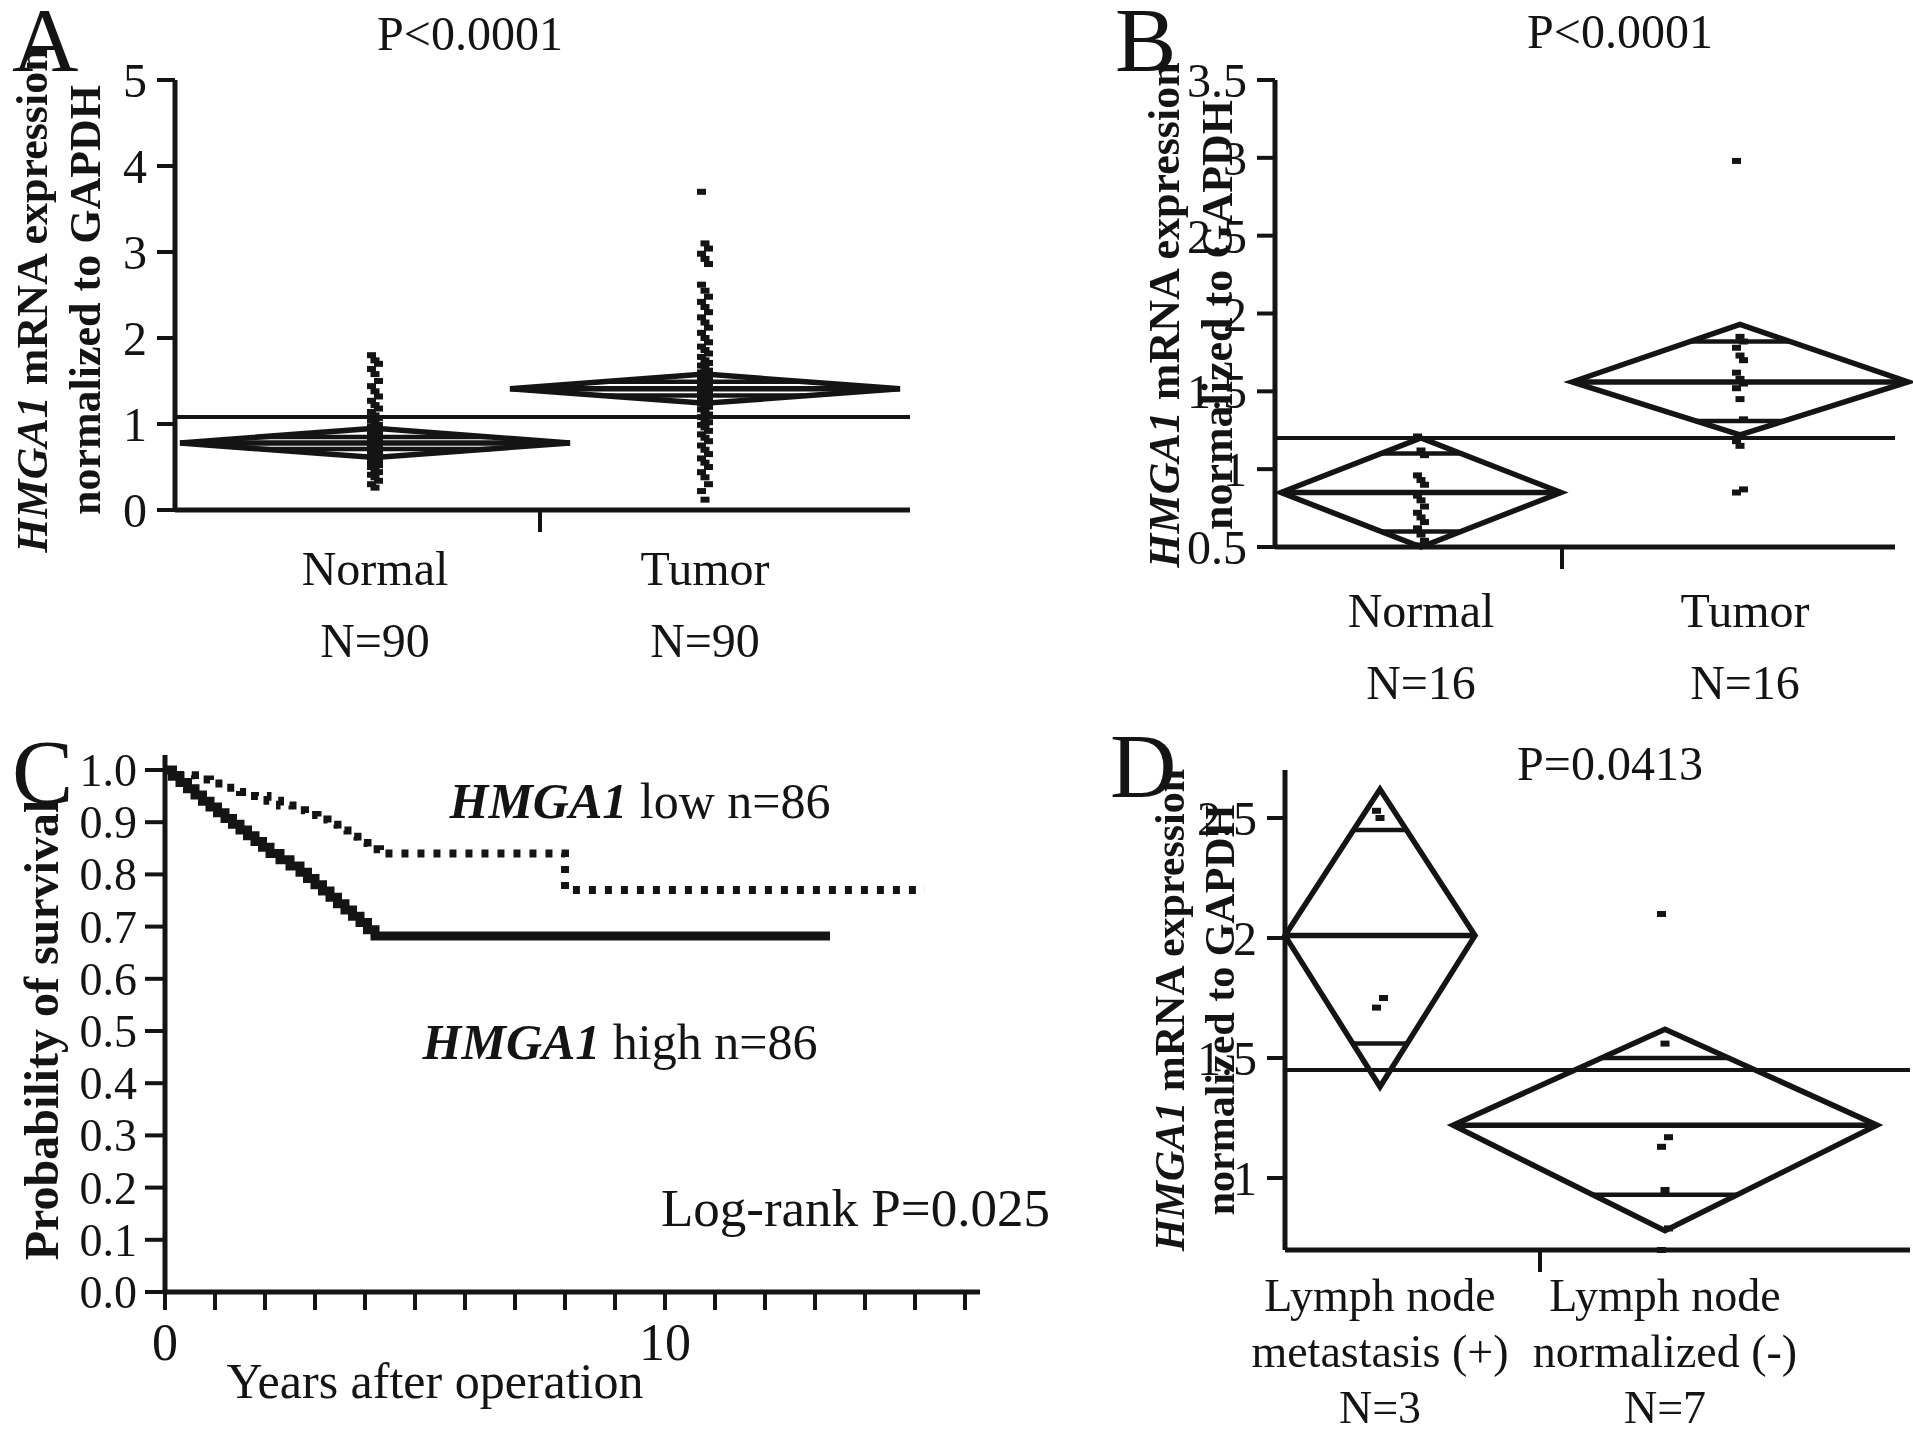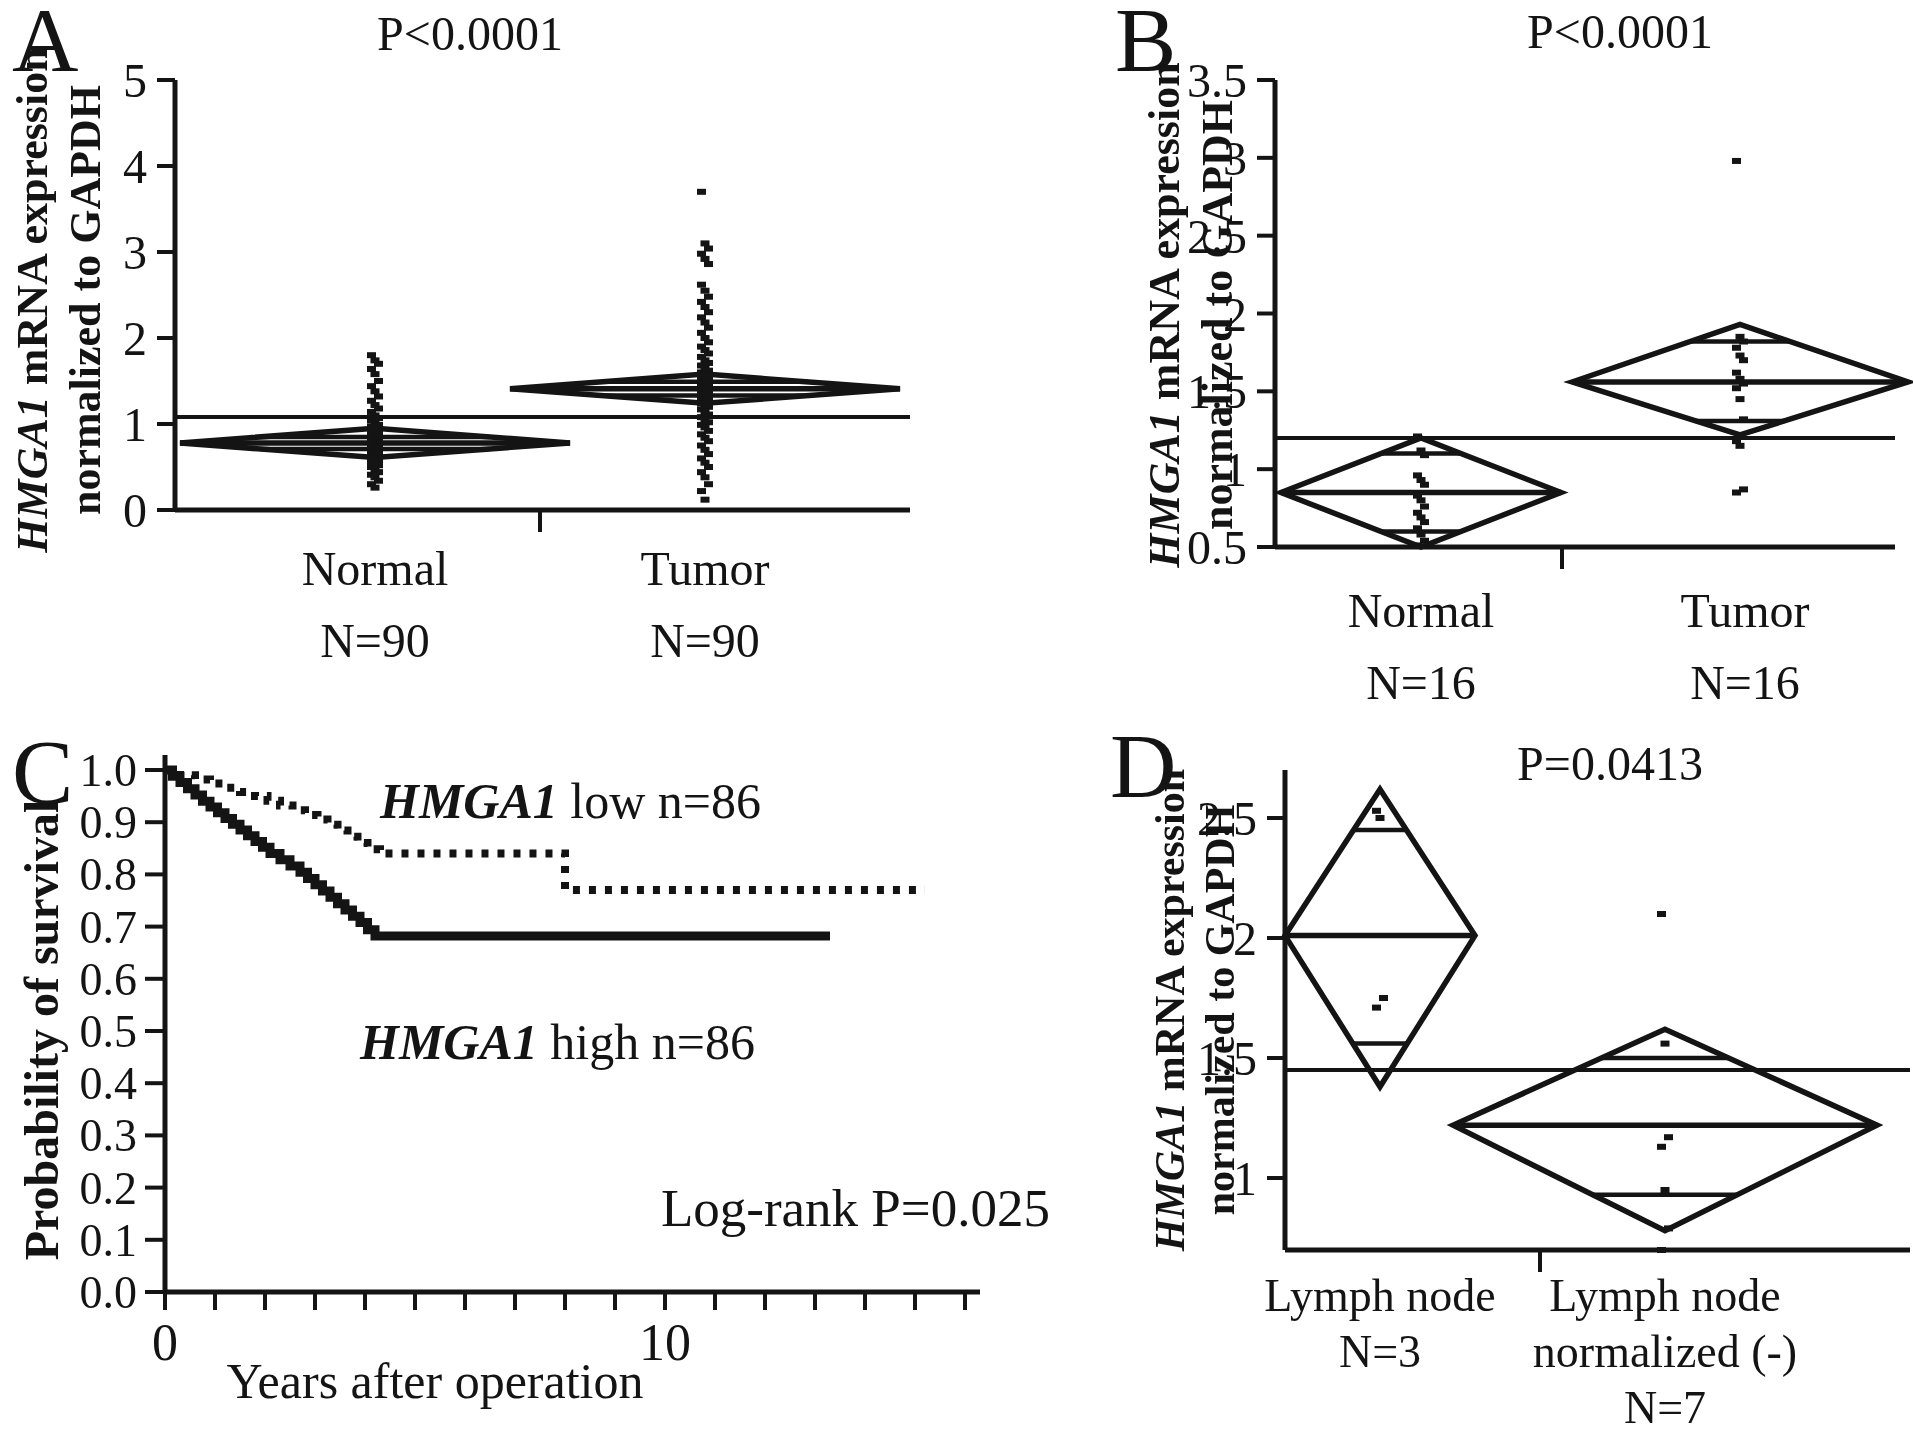--- a/index.html
+++ b/index.html
@@ -7,21 +7,21 @@
        font-family:"Liberation Serif", serif;color:#141414;}
   .panel{position:absolute;}
   .letter{position:absolute;font-size:92px;line-height:1;font-weight:normal;}
   .ptitle{position:absolute;width:400px;text-align:center;font-size:48px;white-space:nowrap;}
   .ylab{position:absolute;transform:translate(-50%,-50%) rotate(-90deg);
         text-align:center;font-weight:bold;font-size:44px;line-height:1.2;white-space:nowrap;}
   .ylab .gene, .kmlab .gene{font-style:italic;}
   .glabel{position:absolute;transform:translateX(-50%);text-align:center;
           font-size:48px;line-height:1.5;white-space:nowrap;}
   .glabel.small{font-size:46px;line-height:1.22;}
-  .kmlab{position:absolute;width:520px;text-align:left;font-size:50px;white-space:nowrap;}
+  .kmlab{position:absolute;width:520px;text-align:center;font-size:50px;white-space:nowrap;}
   .kmlab .gene{font-weight:bold;}
   .kmnote{position:absolute;width:520px;text-align:right;font-size:53px;white-space:nowrap;}
   .xlab{position:absolute;width:600px;text-align:center;font-size:50px;white-space:nowrap;}
   svg{position:absolute;overflow:visible;}
 </style>
 </head>
 <body>
 
 <section class="panel" style="left:0;top:0;width:940px;height:700px">
   <div class="letter" style="left:12px;top:-6px">A</div>
@@ -371,20 +371,21 @@
       <rect x="497" y="165.99999999999994" width="9" height="6" fill="#141414"></rect>
       <rect x="500.5" y="295.59999999999997" width="9" height="6" fill="#141414"></rect>
       <rect x="504" y="389.2" width="9" height="6" fill="#141414"></rect>
       <rect x="497" y="398.8" width="9" height="6" fill="#141414"></rect>
       <rect x="500.5" y="442" width="9" height="6" fill="#141414"></rect>
       <rect x="504" y="480.4" width="9" height="6" fill="#141414"></rect>
       <rect x="497" y="502" width="9" height="6" fill="#141414"></rect>
     </svg>
   <div class="glabel small" style="left:390px;top:568px">
     <div>Lymph node</div>
+    <div>metastasis (+)</div>
     <div>N=3</div>
   </div>
   <div class="glabel small" style="left:675px;top:568px">
     <div>Lymph node</div>
     <div>normalized (-)</div>
     <div>N=7</div>
   </div>
 </section>
 
 </body></html>

